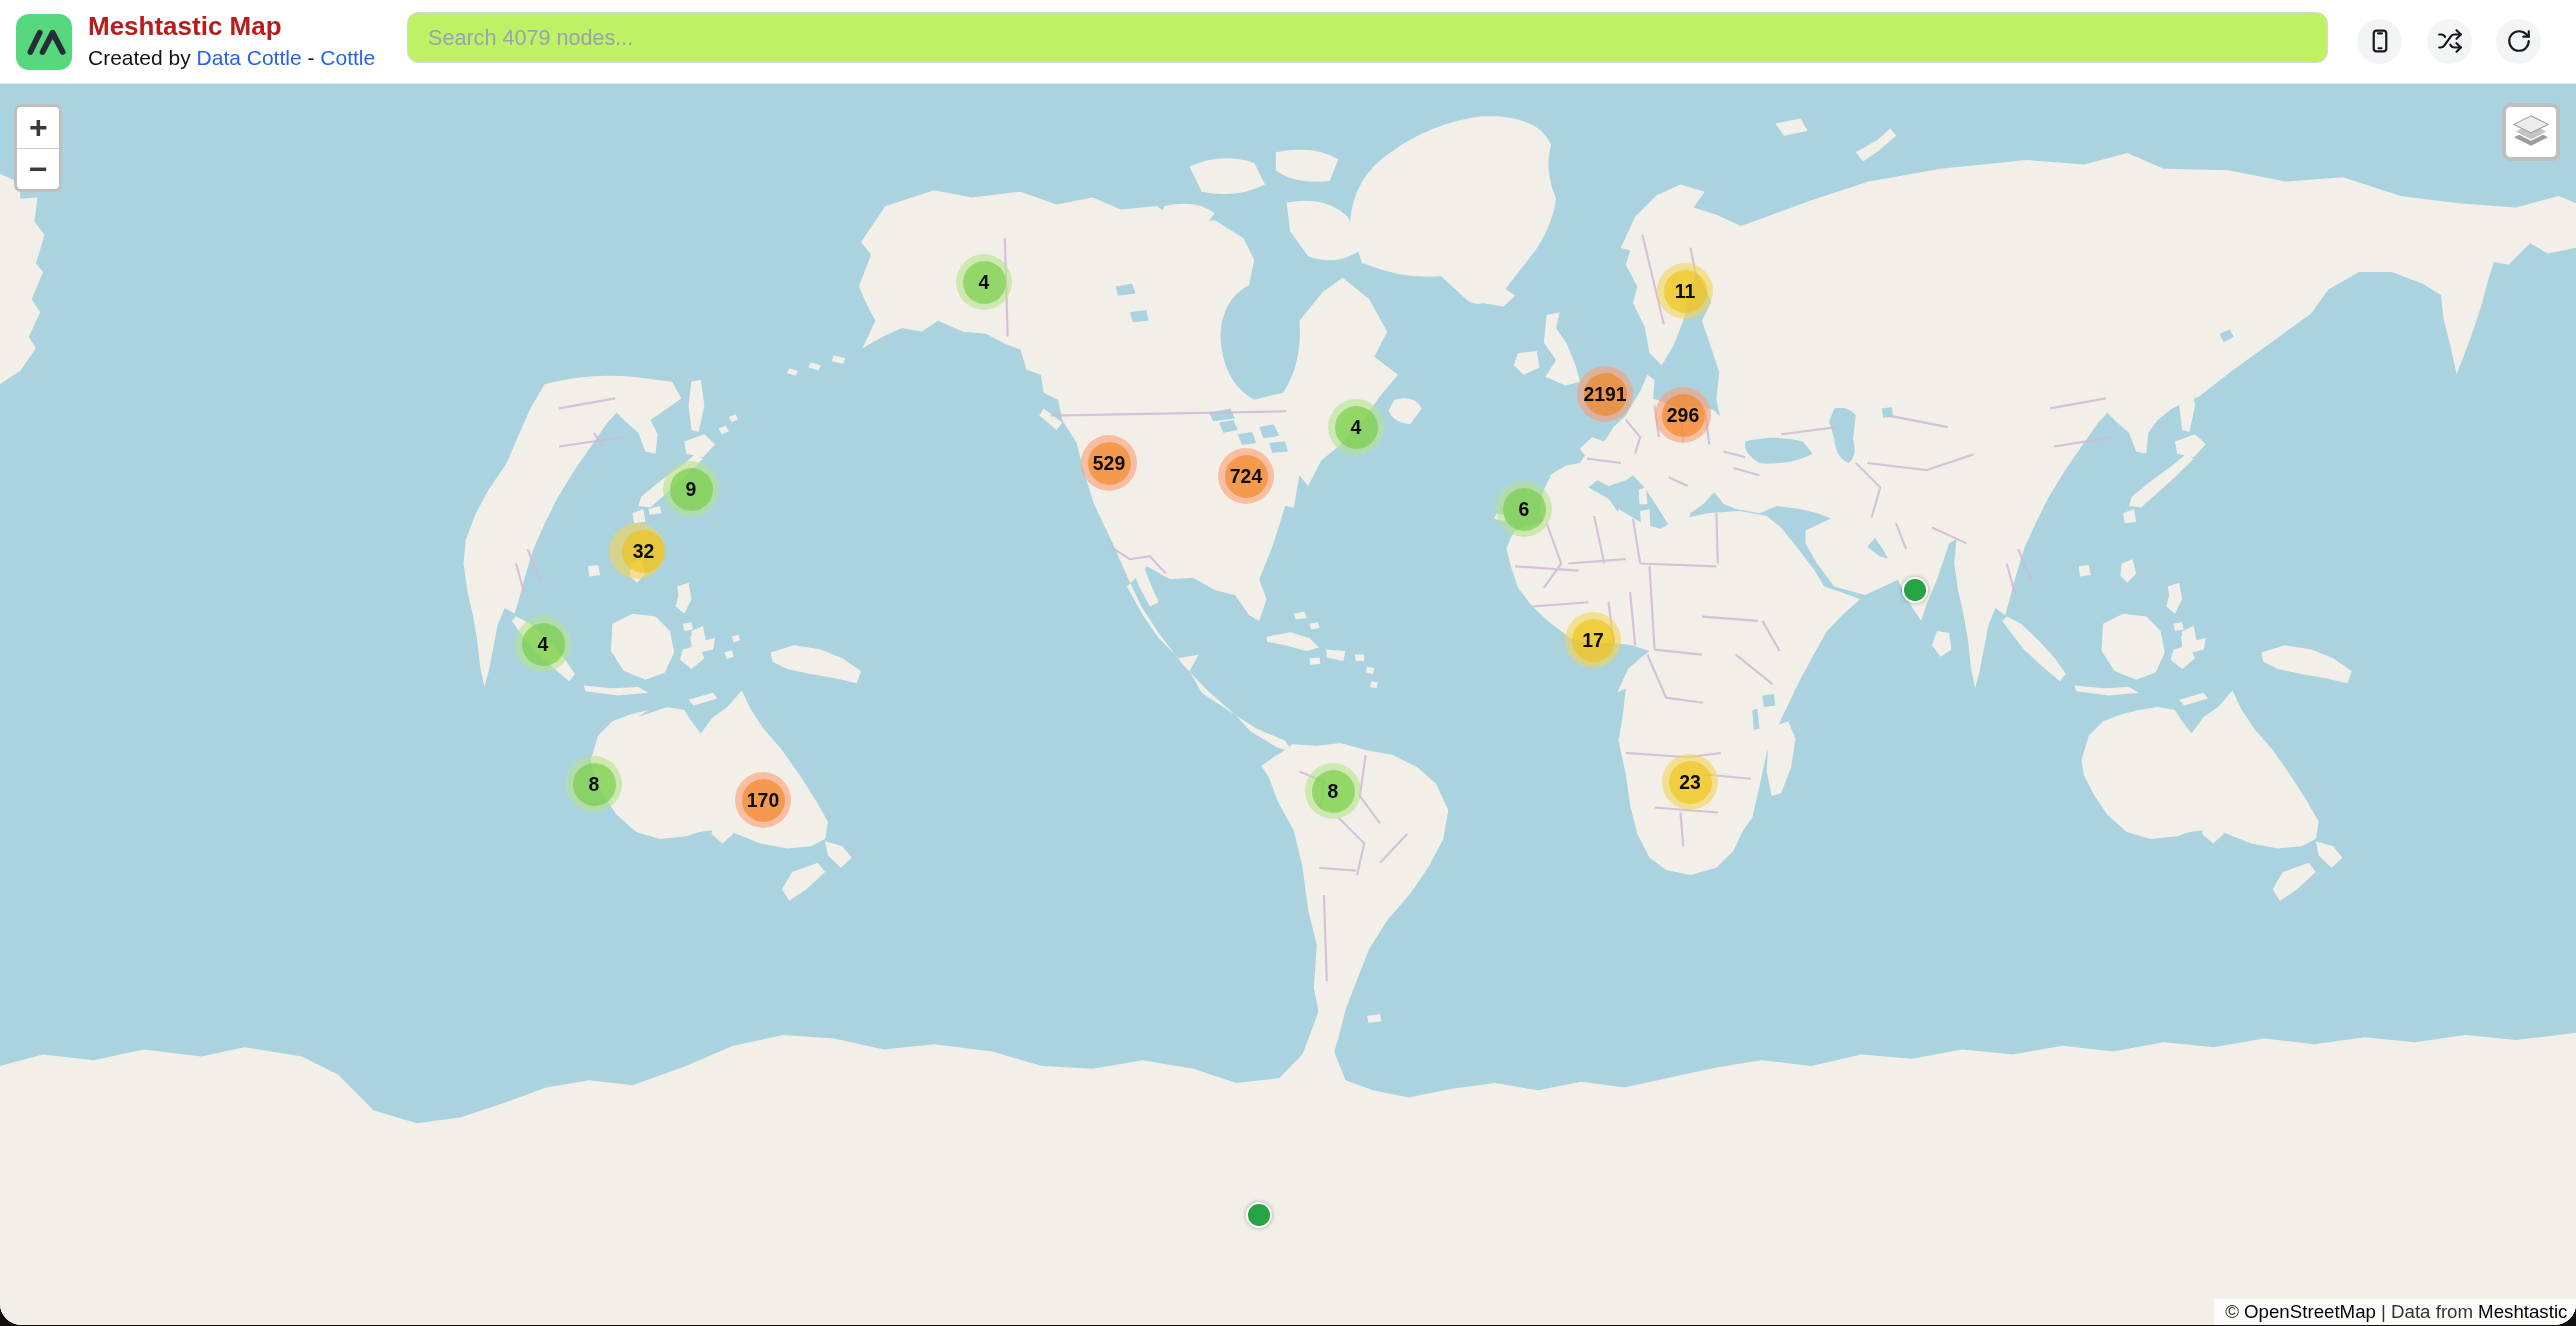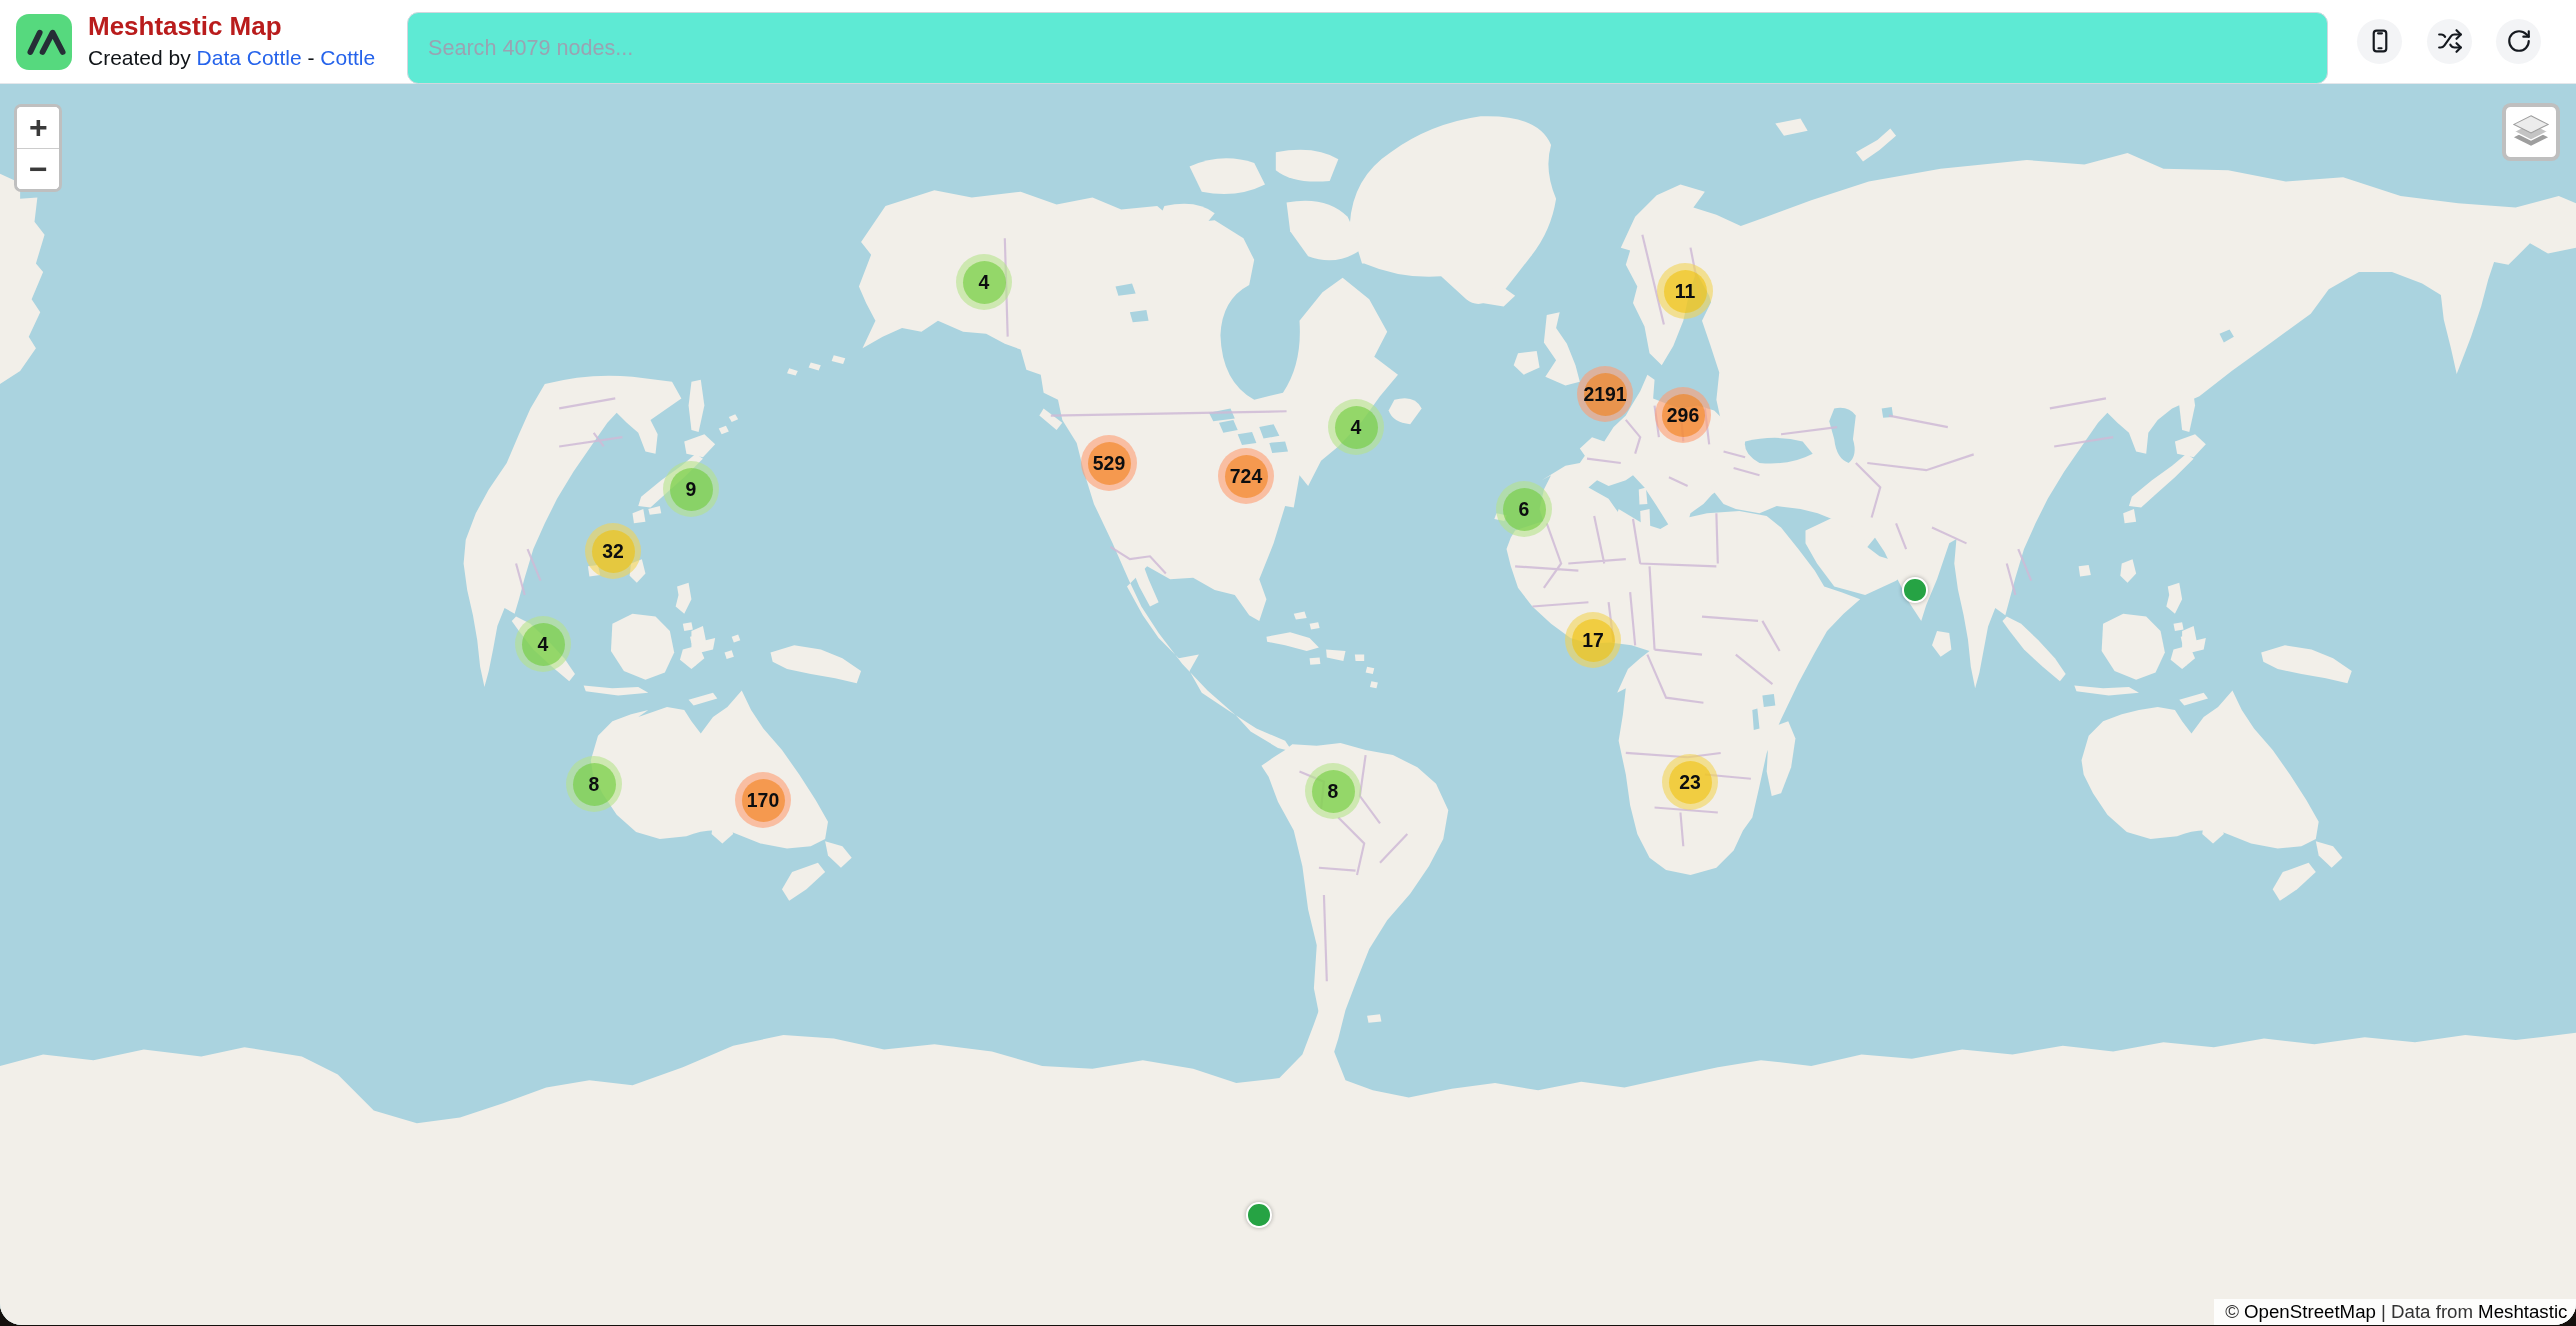--- a/index.html
+++ b/index.html
@@ -7,22 +7,22 @@
        border-radius:0 0 21.6px 21.6px;}
   
   #header{position:absolute;top:0;left:0;width:100%;height:84px;background:#fff;
           border-bottom:1.4px solid #e4e7eb;box-sizing:border-box;z-index:50;}
   #logo{position:absolute;left:16px;top:13.7px;width:56px;height:56px;border-radius:13px;
         background:#56d97e;display:flex;align-items:center;justify-content:center;}
   #title-block{position:absolute;left:88px;top:10px;}
   #app-title{font-size:26px;font-weight:700;color:#b91c1c;line-height:1.25;}
   #byline{font-size:21px;color:#101418;line-height:1.3;margin-top:1.4px;}
   #byline a{color:#2563eb;text-decoration:none;cursor:pointer;}
-  #search{position:absolute;left:407px;top:12.2px;width:1921px;height:72px;box-sizing:border-box;
-          border:1.4px solid #d2d7de;border-radius:11.5px;background:#5eead4;font-size:21.6px;
+  #search{position:absolute;left:407px;top:12.2px;width:1921px;height:51px;box-sizing:border-box;
+          border:1.4px solid #d2d7de;border-radius:11.5px;background:#bef264;font-size:21.6px;
           color:#374151;padding:0 20px;outline:none;font-family:"Liberation Sans",sans-serif;}
   #search::placeholder{color:#9aa3b2;}
   .hbtn{position:absolute;top:18.7px;width:45px;height:45px;border-radius:50%;background:#f3f4f6;
         border:none;display:flex;align-items:center;justify-content:center;cursor:pointer;padding:0;}
   .hbtn svg{width:26px;height:26px;stroke:#15191f;fill:none;stroke-width:2;
             stroke-linecap:round;stroke-linejoin:round;}
   
   #map{position:absolute;top:84px;left:0;width:2576px;height:1241px;background:#aad3df;overflow:hidden;}
   #world{position:absolute;top:0;left:0;width:100%;height:100%;}
   #marker-layer{position:absolute;top:0;left:0;width:100%;height:100%;z-index:10;}
@@ -337,21 +337,21 @@
         <div class="cluster small" style="left: 663px; top: 377px;">
           <div class="cluster-inner">
             <span>9</span>
           </div>
         </div>
         <div class="cluster small" style="left: 1496px; top: 397px;">
           <div class="cluster-inner">
             <span>6</span>
           </div>
         </div>
-        <div class="cluster medium" style="left: 585px; top: 439px;">
+        <div class="cluster medium" style="left: 609px; top: 439px; justify-content: flex-end;">
           <div class="cluster-inner">
             <span>32</span>
           </div>
         </div>
         <div class="cluster small" style="left: 515px; top: 532px;">
           <div class="cluster-inner">
             <span>4</span>
           </div>
         </div>
         <div class="cluster medium" style="left: 1565px; top: 528px;">

